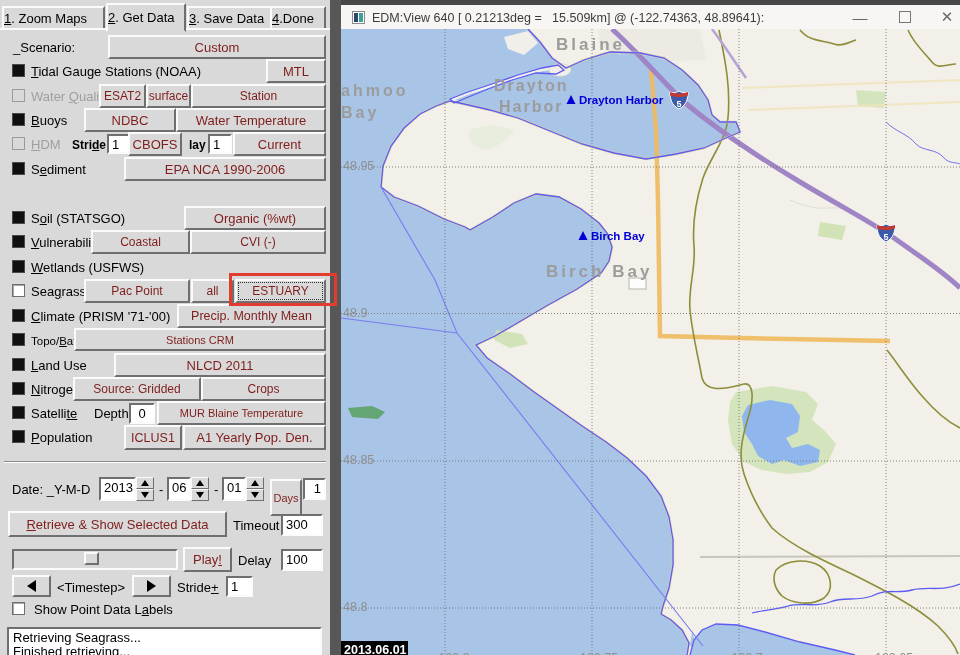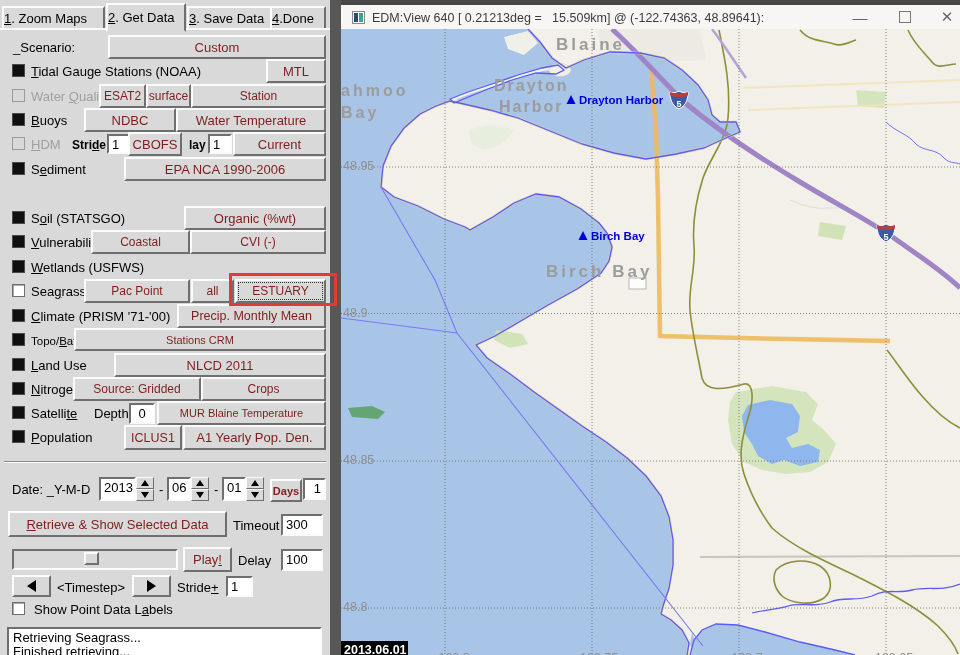--- a/index.html
+++ b/index.html
@@ -175,21 +175,21 @@
   <span class="lbl" style="left:214px;top:482px">-</span>
   <div class="entry" style="left:222px;top:477px;width:24px;height:24px">01</div>
   <span class="spin" style="left:246px;top:477px">
     <span class="sb" style="top:0">
         <span class="tri-up"></span>
       </span>
     <span class="sb" style="top:12px">
         <span class="tri-dn"></span>
       </span>
   </span>
-  <div class="btn tiny" style="left:270px;top:479px;width:32px;height:23px;font-weight:bold">Days</div>
+  <div class="btn tiny" style="left:270px;top:479px;width:32px;height:37px;font-weight:normal">Days</div>
   <div class="entry" style="left:303px;top:478px;width:23px;height:22px;text-align:right">1</div>
 
   <div class="btn" style="left:8px;top:511px;width:219px;height:26px"><u>R</u>etrieve &amp; Show Selected Data</div>
   <span class="lbl" style="left:233px;top:518px">Timeout</span>
   <div class="entry" style="left:281px;top:514px;width:42px;height:22px">300</div>
 
   <div class="slider-trough">
     <span class="slider-handle"></span>
   </div>
   <div class="btn" style="left:183px;top:547px;width:49px;height:25px">Play<u>!</u></div>

